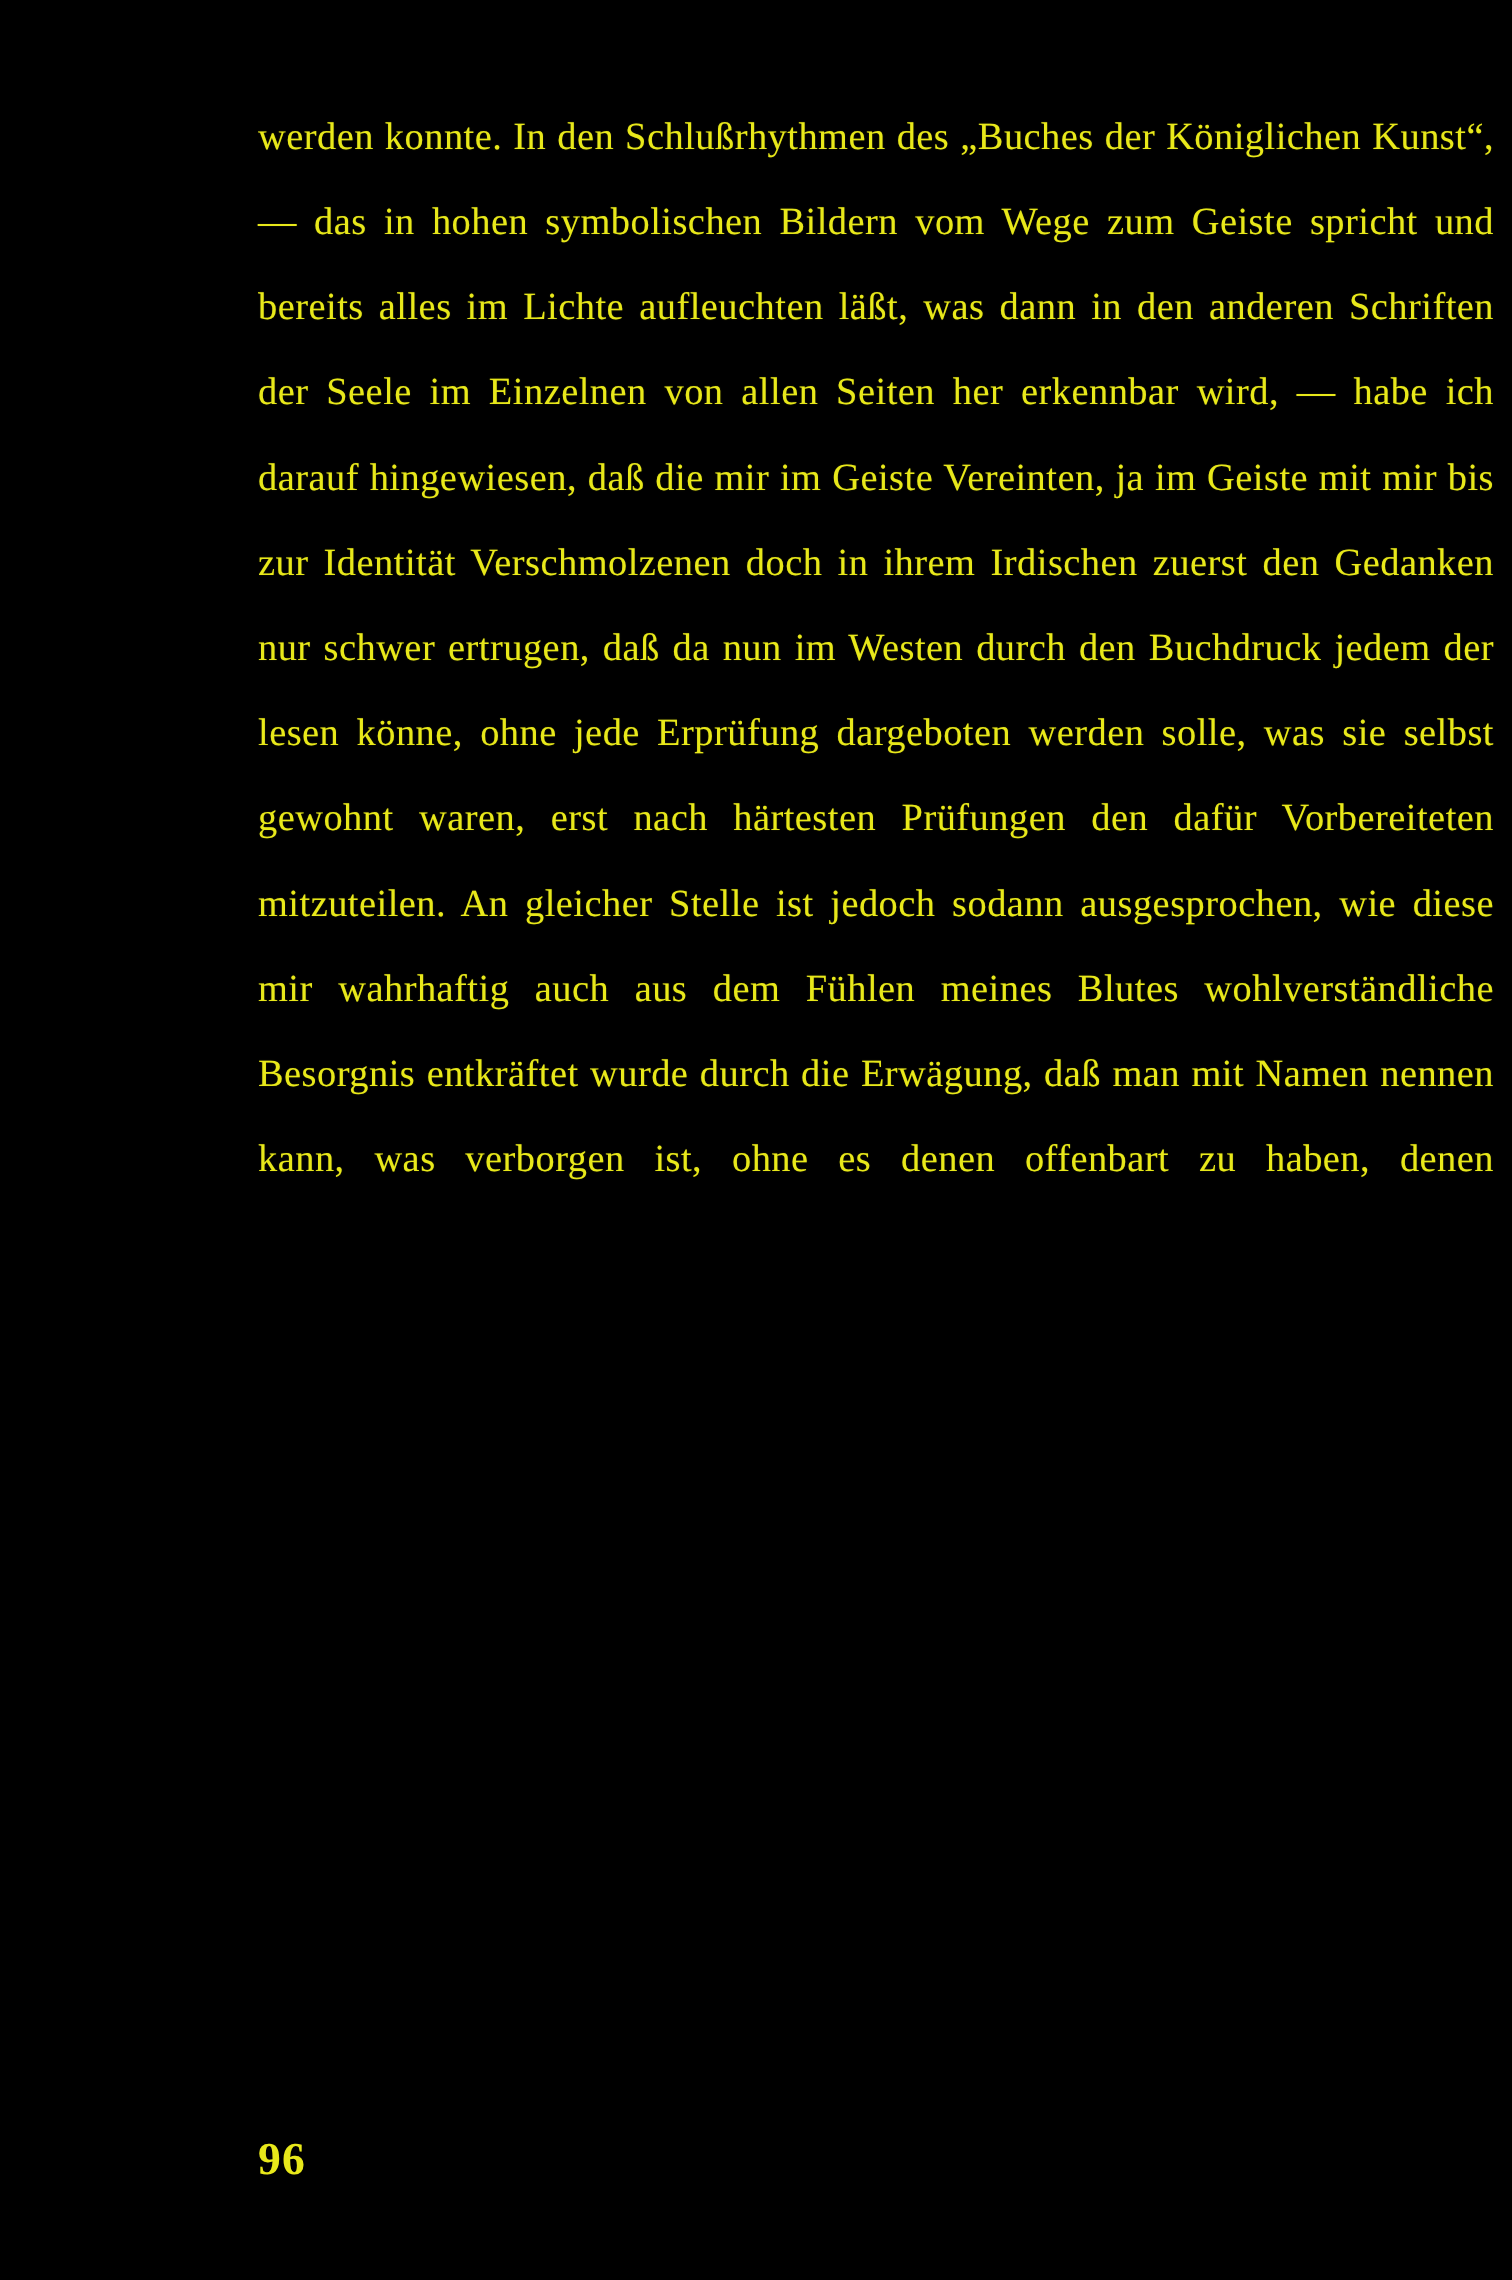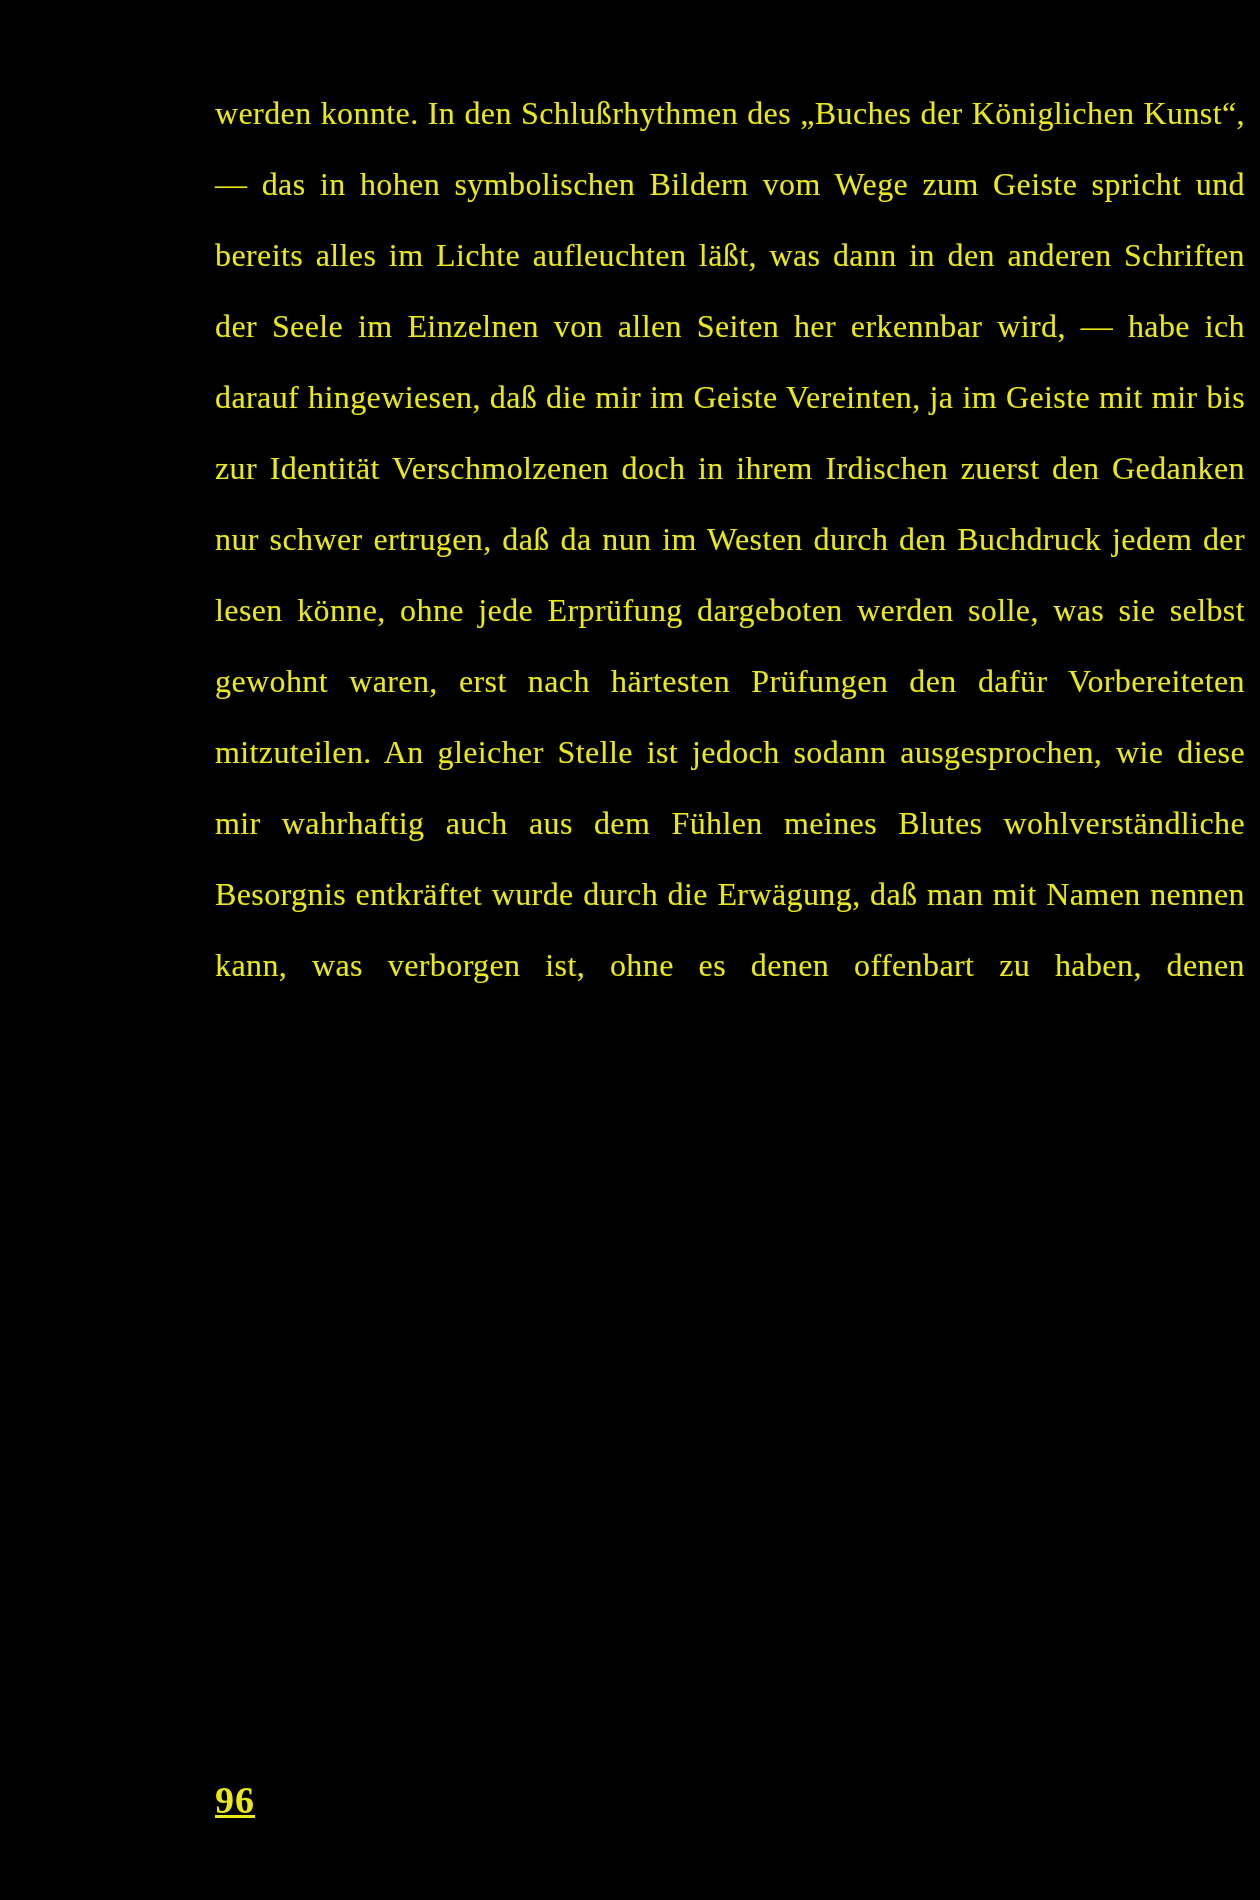--- a/index.html
+++ b/index.html
@@ -44,21 +44,20 @@
   #page-number {
     position: absolute;
     left: 215px;
     top: 1780px;
     color: #e8e81a;
     font-family: "Liberation Serif", serif;
     font-size: 38px;
     line-height: 40px;
     font-weight: 700;
     letter-spacing: 1px;
-    text-decoration: underline;
   }
 </style>
 </head>
 <body>
 
 <div id="page">
 
   <div id="text-column">
     <p class="para">werden konnte. In den Schlußrhythmen des „Buches der Königlichen Kunst“, — das in hohen symbolischen Bildern vom Wege zum Geiste spricht und bereits alles im Lichte aufleuchten läßt, was dann in den anderen Schriften der Seele im Einzelnen von allen Seiten her erkennbar wird, — habe ich darauf hingewiesen, daß die mir im Geiste Vereinten, ja im Geiste mit mir bis zur Identität Verschmolzenen doch in ihrem Irdischen zuerst den Gedanken nur schwer ertrugen, daß da nun im Westen durch den Buchdruck jedem der lesen könne, ohne jede Erprüfung dargeboten werden solle, was sie selbst gewohnt waren, erst nach härtesten Prüfungen den dafür Vorbereiteten mitzuteilen. An gleicher Stelle ist jedoch sodann ausgesprochen, wie diese mir wahrhaftig auch aus dem Fühlen meines Blutes wohlverständliche Besorgnis entkräftet wurde durch die Erwägung, daß man mit Namen nennen kann, was verborgen ist, ohne es denen offenbart zu haben, denen</p>
   </div>

